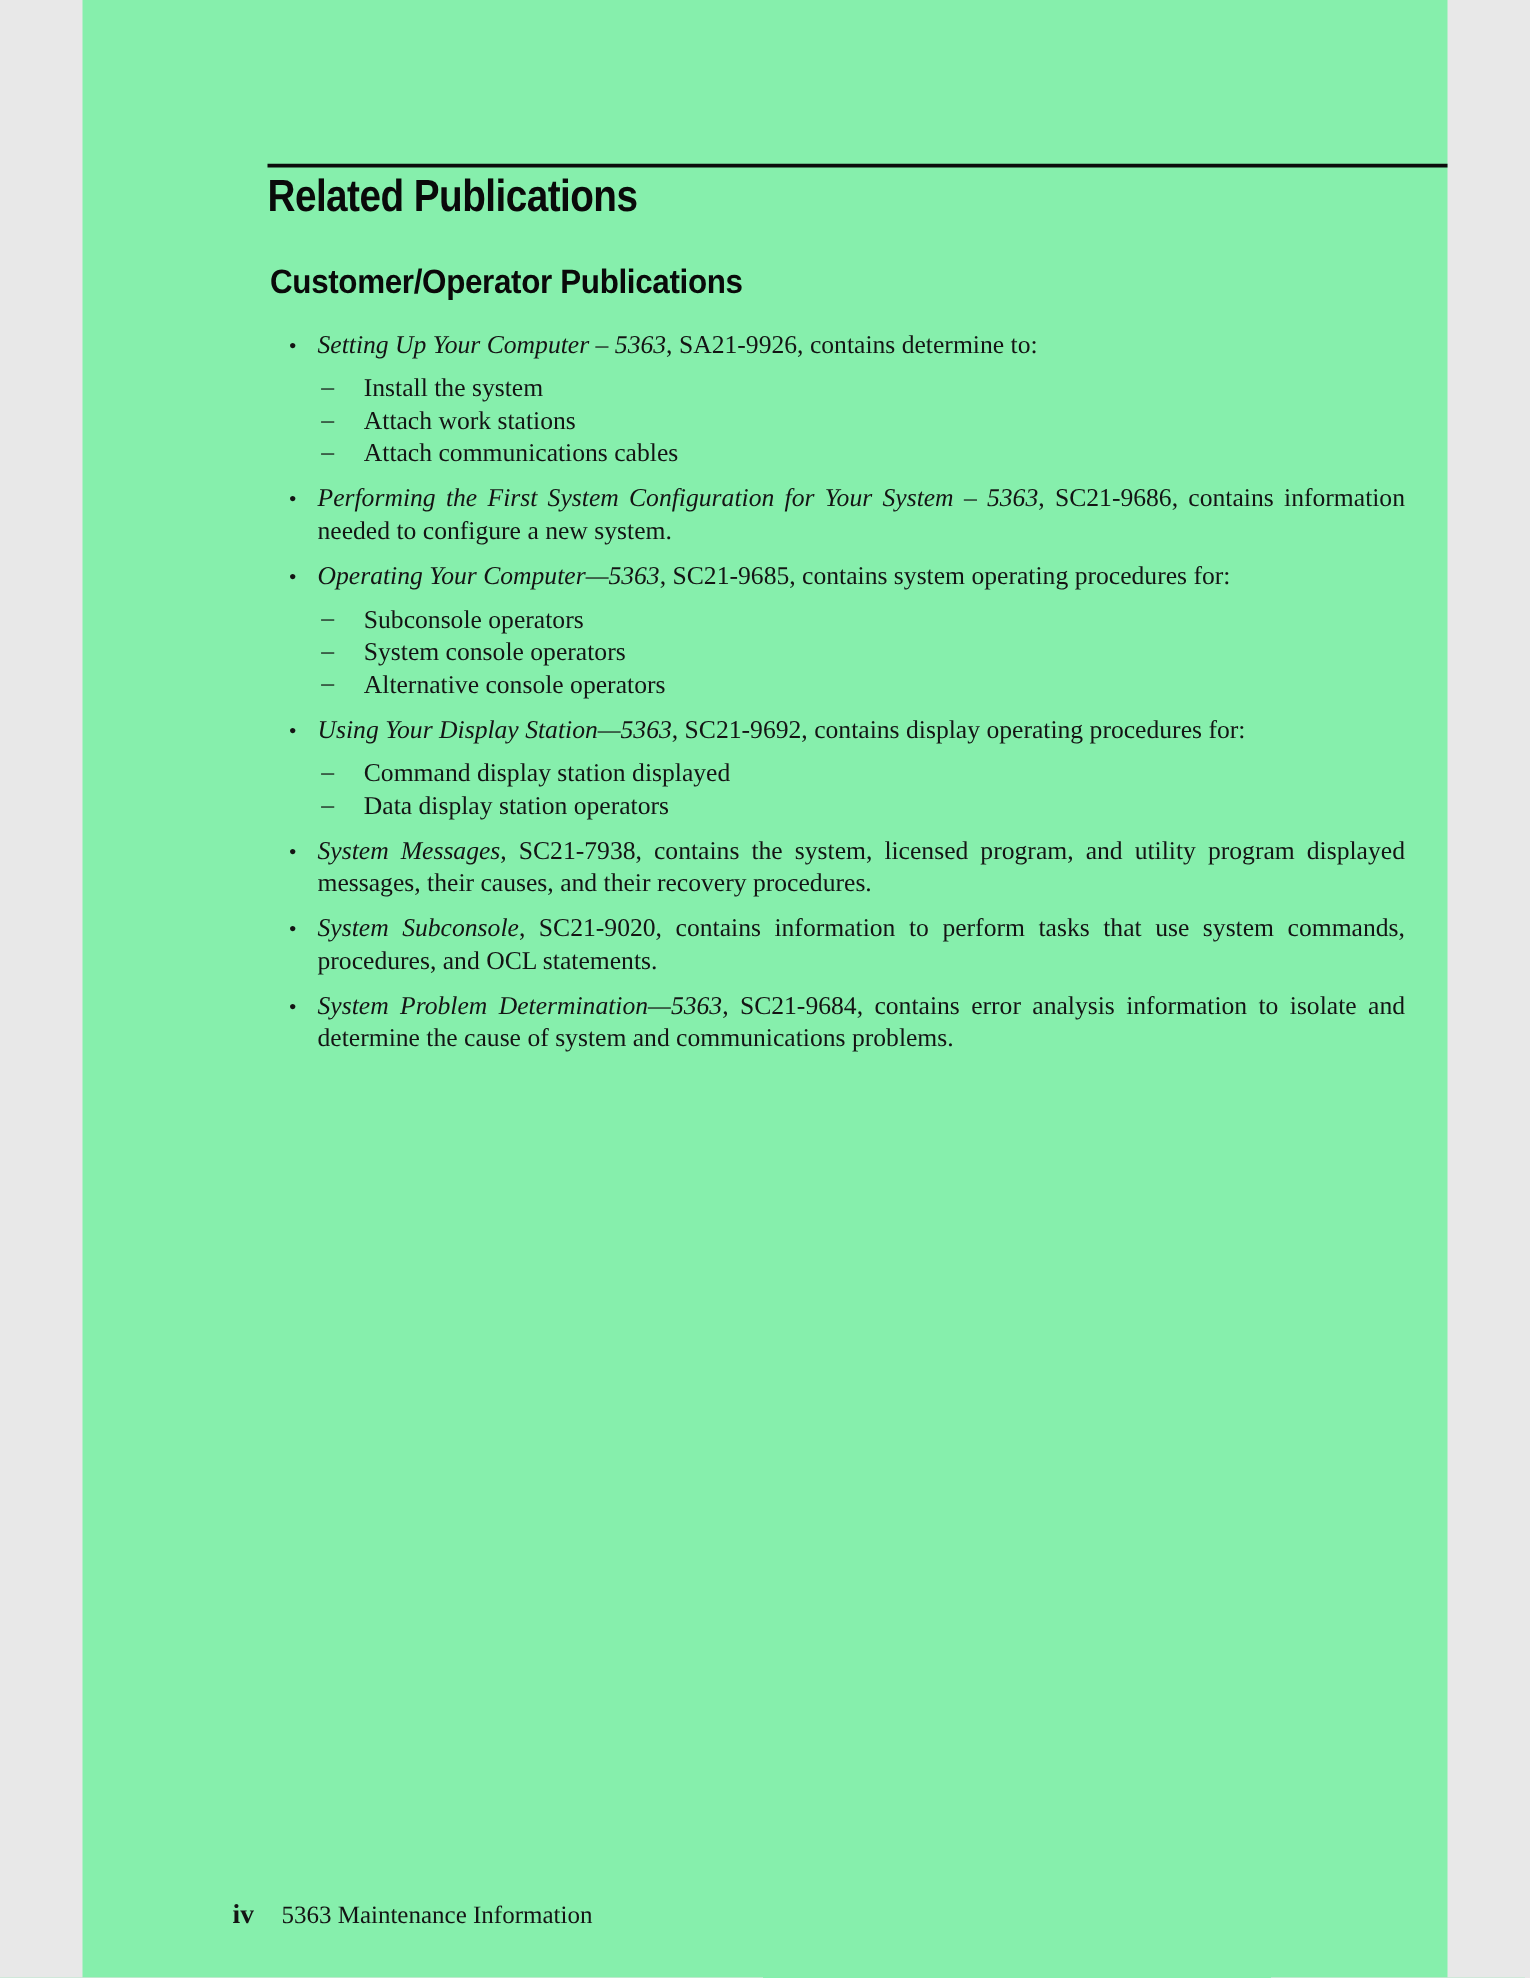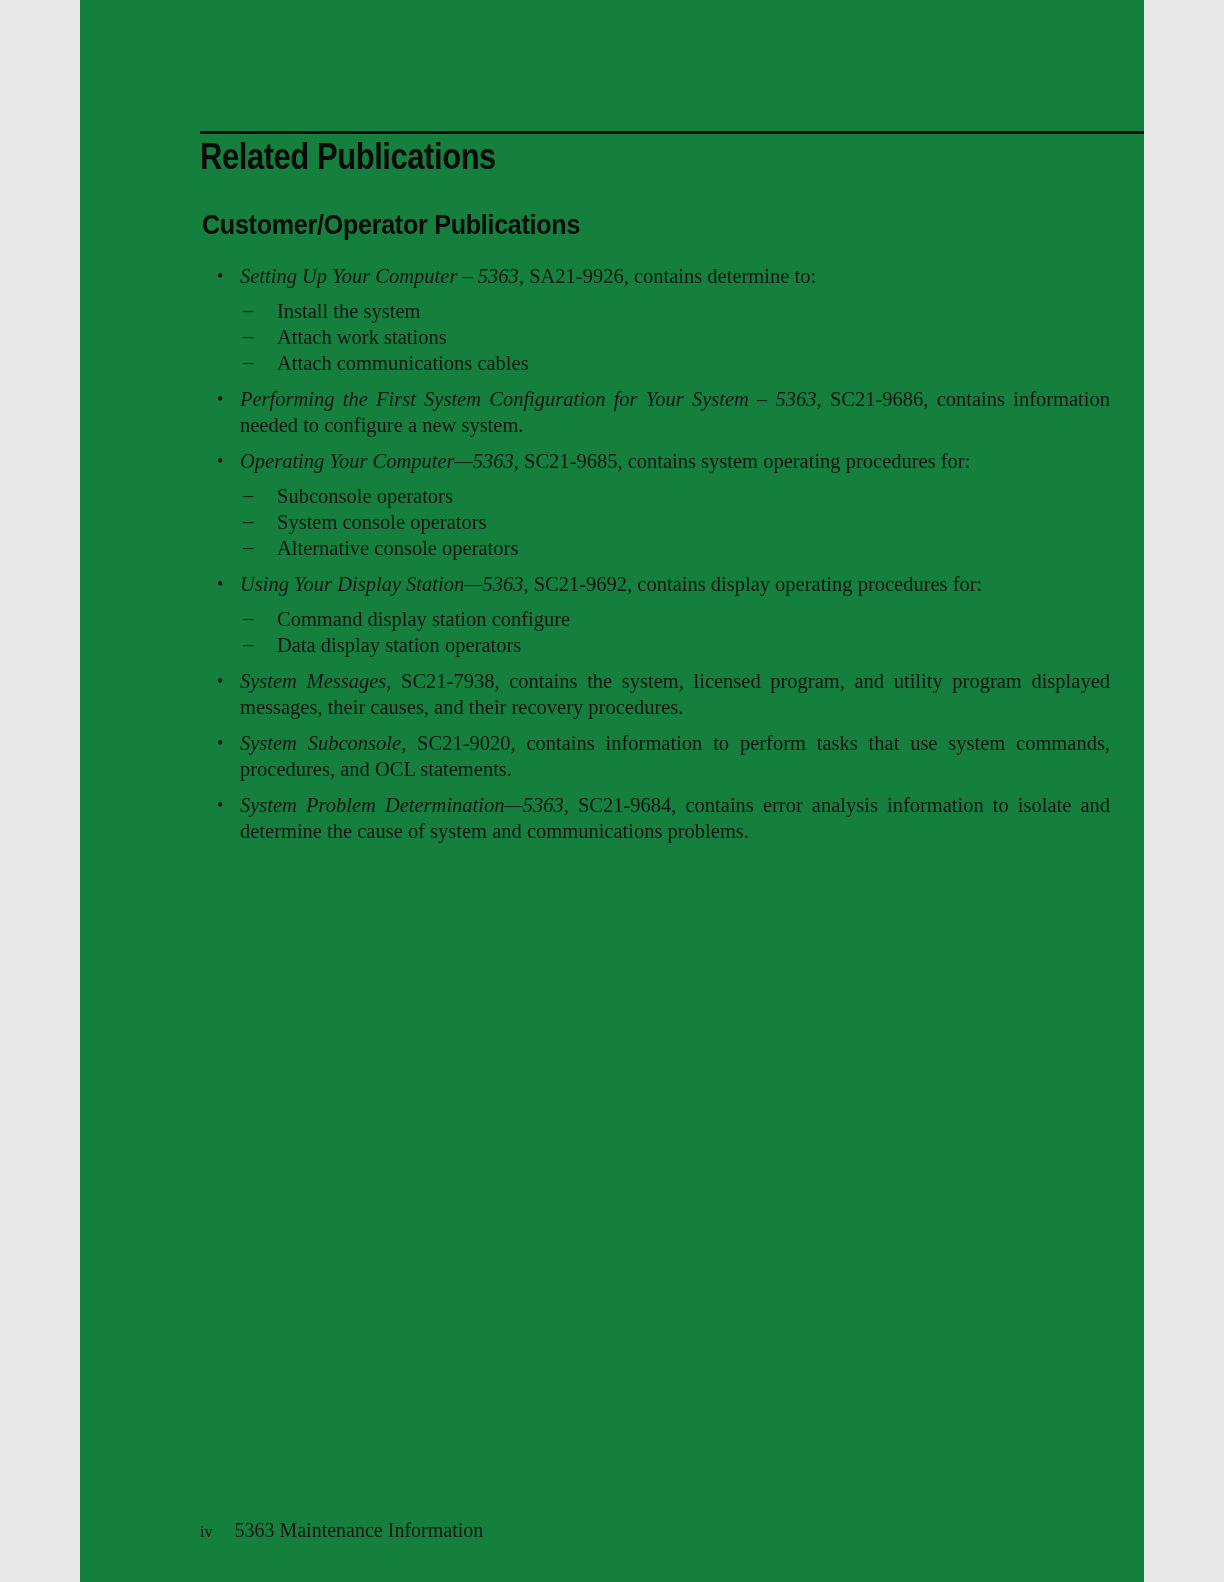--- a/index.html
+++ b/index.html
@@ -5,24 +5,25 @@
   html, body {
     margin: 0;
     padding: 0;
     background: #e8e8e8;
   }
   .page {
     position: relative;
     width: 1064px;
     height: 1582px;
     margin: 0 auto;
-    background: #15803d;
+    background: #86efac;
     overflow: hidden;
     font-family: "Liberation Serif", serif;
     color: #141414;
+    padding-left: 28px;
   }
   .content {
     padding: 131px 0 0 120px;
   }
   .rule {
     width: 965px;
     height: 3px;
     background: #0c0c0c;
     margin: 0;
   }
@@ -88,22 +89,22 @@
     top: -1px;
   }
   .footer {
     position: absolute;
     left: 120px;
     bottom: 38px;
     font-size: 20px;
     line-height: 24px;
   }
   .footer .pagenum {
-    font-weight: normal;
-    font-size: 16px;
+    font-weight: bold;
+    font-size: 22px;
     margin-right: 22px;
   }
 </style>
 </head>
 <body>
 
 <div class="page">
   <div class="content">
 
     <div class="rule"></div>
@@ -136,21 +137,21 @@
           <div class="subitem"><span class="dash">–</span><span>Subconsole operators</span></div>
           <div class="subitem"><span class="dash">–</span><span>System console operators</span></div>
           <div class="subitem"><span class="dash">–</span><span>Alternative console operators</span></div>
         </div>
       </div>
 
       <div class="pub">
         <span class="marker">•</span>
         <div class="ptext"><i>Using Your Display Station—5363</i><span>, SC21-9692, contains display operating procedures for:</span></div>
         <div class="subitems">
-          <div class="subitem"><span class="dash">–</span><span>Command display station configure</span></div>
+          <div class="subitem"><span class="dash">–</span><span>Command display station displayed</span></div>
           <div class="subitem"><span class="dash">–</span><span>Data display station operators</span></div>
         </div>
       </div>
 
       <div class="pub">
         <span class="marker">•</span>
         <div class="ptext"><i>System Messages</i><span>, SC21-7938, contains the system, licensed program, and utility program displayed messages, their causes, and their recovery procedures.</span></div>
       </div>
 
       <div class="pub">

